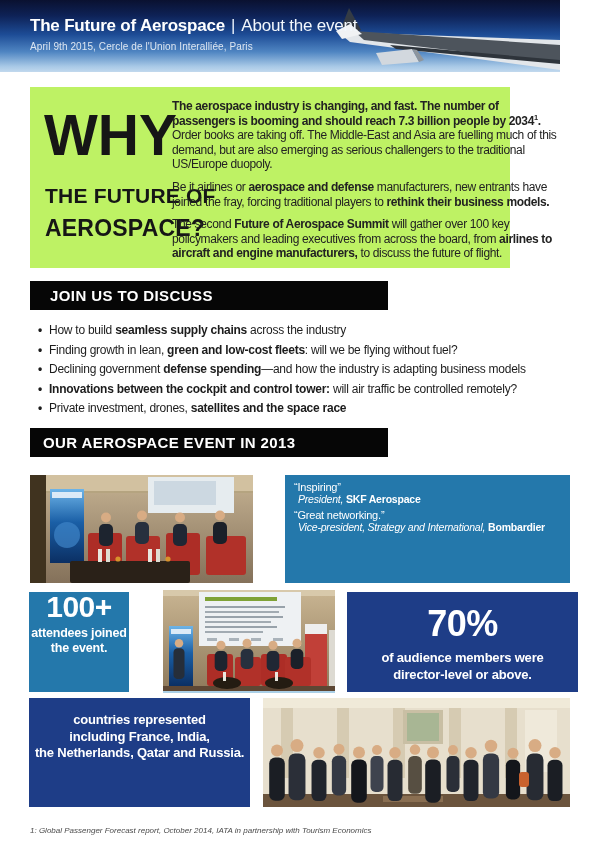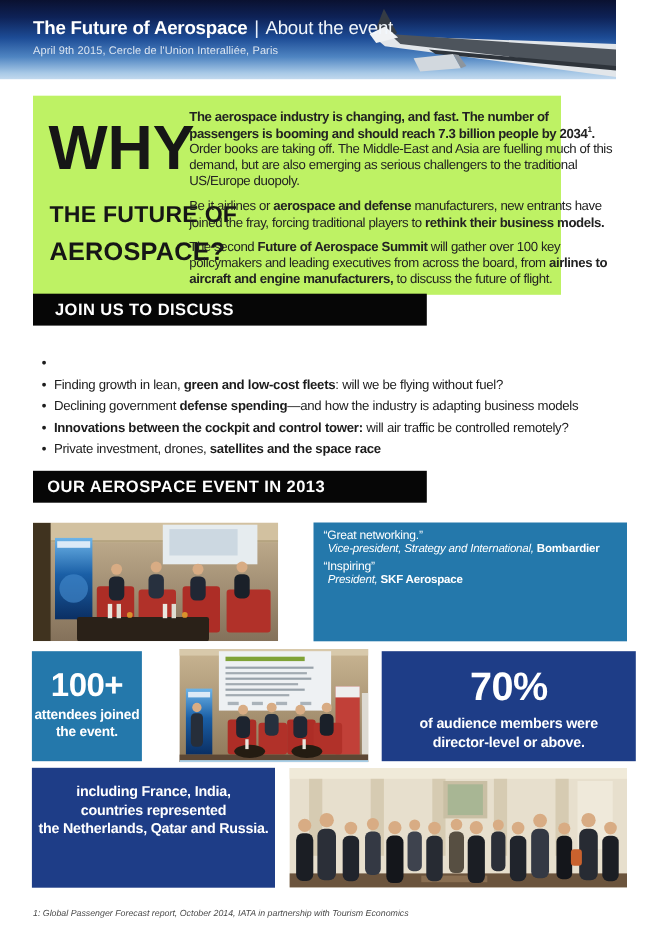--- a/index.html
+++ b/index.html
@@ -24,21 +24,21 @@
   .why-word{position:absolute;left:14px;top:20px;font-size:57px;font-weight:bold;color:#161616;letter-spacing:0px;line-height:1;}
   .why-l2{position:absolute;left:15px;top:97px;font-size:21px;font-weight:bold;letter-spacing:0.2px;color:#161616;}
   .why-l3{position:absolute;left:15px;top:128px;font-size:23px;font-weight:bold;letter-spacing:0.2px;color:#161616;}
   .why-text{position:absolute;left:142px;top:12px;width:388px;font-size:12px;line-height:14.6px;
             letter-spacing:-0.35px;color:#222;}
   .why-text p{margin:0 0 8px 0;}
 
   
   .black-bar{position:absolute;left:30px;width:358px;height:29px;background:#060606;color:#fff;
              font-size:15px;font-weight:bold;line-height:29px;padding-left:13px;letter-spacing:0.4px;box-sizing:border-box;}
-  .bar-discuss{top:267px;padding-left:20px;}
+  .bar-discuss{top:281px;padding-left:20px;}
   .bar-2013{top:428px;}
 
   
   .bullets{position:absolute;left:38px;top:321px;width:532px;font-size:12px;letter-spacing:-0.25px;color:#1c1c1c;}
   .bullet-row{display:flex;line-height:19.5px;}
   .dot{width:11px;flex:0 0 11px;font-weight:bold;}
 
   
   .photo{position:absolute;overflow:hidden;}
   .photo svg{display:block;}
@@ -46,21 +46,21 @@
   .quotebox{position:absolute;left:285px;top:475px;width:285px;height:108px;background:#2478ab;
             color:#fff;box-sizing:border-box;padding:7px 10px 0 9px;}
   .q-quote{font-size:11px;line-height:11.8px;letter-spacing:-0.2px;}
   .q-attr{font-size:10.5px;line-height:11.6px;letter-spacing:-0.2px;padding-left:4px;}
   .q-block{margin-bottom:5px;}
 
   
   .stat{position:absolute;color:#fff;text-align:center;box-sizing:border-box;}
   .stat .val{font-weight:bold;letter-spacing:-0.5px;line-height:1;}
   .stat .ln{font-weight:bold;letter-spacing:-0.2px;}
-  .stat1{left:29px;top:592px;width:100px;height:100px;background:#2478ab;padding-top:17px;}
+  .stat1{left:29px;top:592px;width:100px;height:100px;background:#2478ab;}
   .stat1 .val{font-size:30px;margin-bottom:4px;}
   .stat1 .ln{font-size:12.5px;line-height:14.5px;}
   .stat2{left:347px;top:592px;width:231px;height:100px;background:#1e3d87;padding-top:14px;}
   .stat2 .val{font-size:36px;margin-bottom:7px;}
   .stat2 .ln{font-size:13px;line-height:17px;}
   .stat3{left:29px;top:698px;width:221px;height:109px;background:#1e3d87;padding-top:14px;}
   .stat3 .val{font-size:37px;margin-bottom:5px;}
   .stat3 .ln{font-size:13px;line-height:16.5px;}
 
   .photo2{left:163px;top:590px;width:172px;height:103px;}
@@ -116,20 +116,21 @@
       <p><span class="b">The aerospace industry is changing, and fast. The number of passengers is booming and should reach 7.3 billion people by 2034</span><sup class="b">1</sup><span class="b">.</span><span> Order books are taking off. The Middle-East and Asia are fuelling much of this demand, but are also emerging as serious challengers to the traditional US/Europe duopoly.</span></p>
       <p><span>Be it airlines or </span><span class="b">aerospace and defense</span><span> manufacturers, new entrants have joined the fray, forcing traditional players to </span><span class="b">rethink their business models.</span></p>
       <p><span>The second </span><span class="b">Future of Aerospace Summit</span><span> will gather over 100 key policymakers and leading executives from across the board, from </span><span class="b">airlines to aircraft and engine manufacturers,</span><span> to discuss the future of flight.</span></p>
     </div>
   </div>
 
   <div class="black-bar bar-discuss">JOIN US TO DISCUSS</div>
   <div class="bullets">
     <div class="bullet-row">
         <span class="dot">•</span>
+        <span><span>How to build </span><span class="b">seamless supply chains</span><span> across the industry</span></span>
       </div>
     <div class="bullet-row">
         <span class="dot">•</span>
         <span><span>Finding growth in lean, </span><span class="b">green and low-cost fleets</span><span>: will we be flying without fuel?</span></span>
       </div>
     <div class="bullet-row">
         <span class="dot">•</span>
         <span><span>Declining government </span><span class="b">defense spending</span><span>—and how the industry is adapting business models</span></span>
       </div>
     <div class="bullet-row">
@@ -174,26 +175,26 @@
       <rect x="76" y="74" width="4" height="13" fill="#dfddd2"></rect>
       <rect x="118" y="74" width="4" height="13" fill="#e9e7df"></rect>
       <rect x="126" y="74" width="4" height="13" fill="#dfddd2"></rect>
       <circle cx="88" cy="84" r="2.6" fill="#d8922c"></circle>
       <circle cx="138" cy="84" r="2.6" fill="#d8922c"></circle>
     </svg>
   </div>
 
   <div class="quotebox">
     <div class="q-block">
+      <div class="q-quote"><span>“Inspiring”</span></div>
+      <div class="q-attr"><span class="i">President, </span><span class="b">SKF Aerospace</span></div>
+    </div>
+    <div class="q-block">
       <div class="q-quote"><span>“Great networking.”</span></div>
       <div class="q-attr"><span class="i">Vice-president, Strategy and International, </span><span class="b">Bombardier</span></div>
-    </div>
-    <div class="q-block">
-      <div class="q-quote"><span>“Inspiring”</span></div>
-      <div class="q-attr"><span class="i">President, </span><span class="b">SKF Aerospace</span></div>
     </div>
   </div>
 
   <div class="stat stat1">
     <div class="val">100+</div>
     <div class="ln">attendees joined</div>
     <div class="ln">the event.</div>
   </div>
 
   <div class="photo photo2">
@@ -241,22 +242,22 @@
     </svg>
   </div>
 
   <div class="stat stat2">
     <div class="val">70%</div>
     <div class="ln">of audience members were</div>
     <div class="ln">director-level or above.</div>
   </div>
 
   <div class="stat stat3">
+    <div class="ln">countries represented</div>
     <div class="ln">including France, India,</div>
-    <div class="ln">countries represented</div>
     <div class="ln">the Netherlands, Qatar and Russia.</div>
   </div>
 
   <div class="photo photo3">
     <svg viewBox="0 0 307 109" width="307" height="109">
       <rect width="307" height="109" fill="#e7dfcd"></rect>
       <rect x="0" y="0" width="307" height="10" fill="#f0ead9"></rect>
       <rect x="18" y="10" width="12" height="70" fill="#d6cbb2"></rect>
       <rect x="74" y="10" width="12" height="70" fill="#d6cbb2"></rect>
       <rect x="130" y="10" width="12" height="70" fill="#d6cbb2"></rect>

